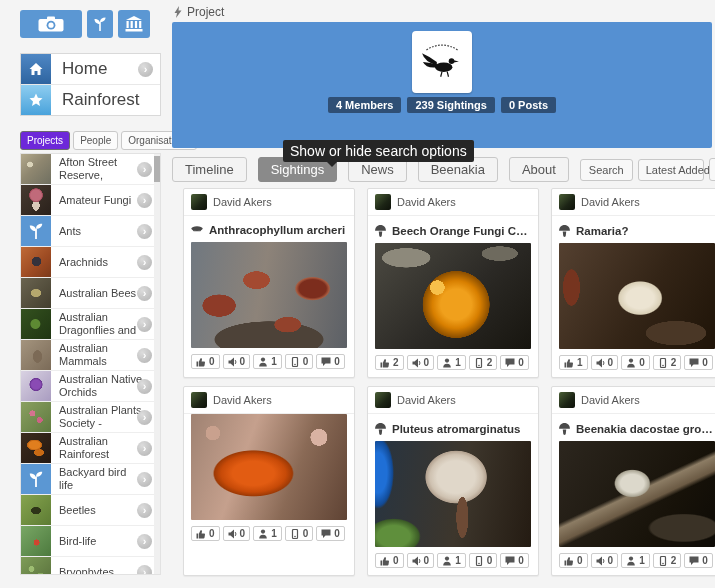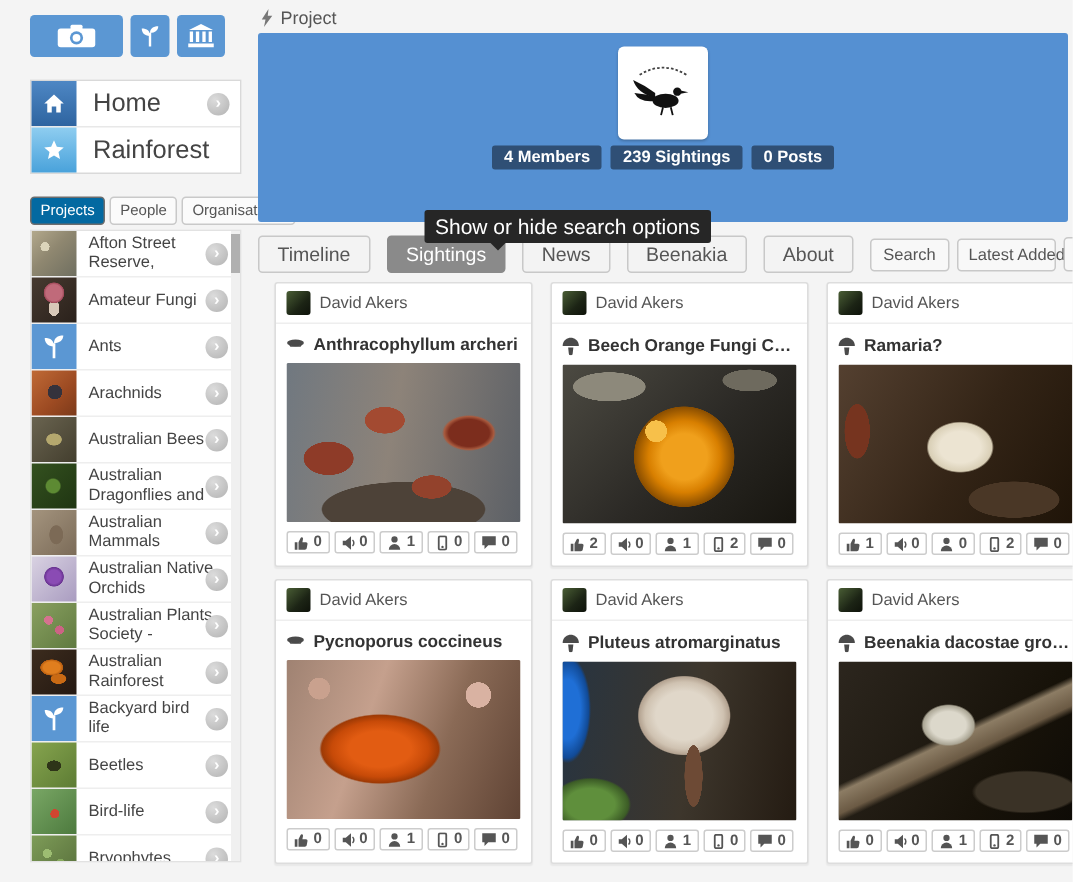--- a/index.html
+++ b/index.html
@@ -23,21 +23,21 @@
   .nav-row .chev{position:absolute;right:7px;}
 
   .chev{width:15px;height:15px;border-radius:50%;flex:none;
         background:radial-gradient(circle at 35% 30%,#dcdcdc,#b2b2b2);
         display:flex;align-items:center;justify-content:center;
         color:#fff;font-size:11px;font-weight:bold;line-height:1;}
 
   .side-tabs{margin-top:15px;display:flex;gap:3px;}
   .stab{font-size:10px;color:#555;background:#fbfbfb;border:1px solid #c9c9c9;border-radius:3px;
         padding:3px 6px;white-space:nowrap;cursor:pointer;}
-  .stab.active{background:#0369a1;color:#fff;border-color:#6d6d6d;}
+  .stab.active{background:#6d28d9;color:#fff;border-color:#6d6d6d;}
 
   .project-list{margin-top:3px;background:#fff;border:1px solid #e2e2e2;position:relative;height:420px;overflow:hidden;}
   .proj-item{height:30px;display:flex;align-items:center;border-bottom:1px solid #eee;position:relative;cursor:pointer;}
   .thumb{width:30px;height:30px;flex:none;position:relative;}
   .thumb .leaf{display:none;position:absolute;left:6px;top:6px;}
   .t-2 .leaf,.t-10 .leaf{display:block;}
   .proj-label{margin-left:8px;font-size:11px;line-height:1.15;color:#444;width:84px;}
   .proj-item .chev{position:absolute;right:8px;}
   .scroll-track{position:absolute;right:0;top:0;bottom:0;width:6px;background:#f0f0f0;}
   .scroll-thumb{position:absolute;right:0;top:2px;width:6px;height:26px;background:#b0b0b0;}
@@ -567,30 +567,20 @@
               <b>0</b>
             </span>
           </div>
         </div>
 
         <div class="card c-3">
           <div class="card-head">
             <span class="avatar"></span>
             <span class="author">David Akers</span>
           </div>
-          <div class="card-title">
-            <span class="sp-icon b-3">
-              <svg width="14" height="12" viewBox="0 0 12 12">
-                <ellipse cx="6" cy="4.6" rx="5.6" ry="2.3" fill="#4a4a4a"></ellipse>
-                <path d="M1.4 5.4 Q6 8 10.6 5.4 L9.4 7.2 H2.6 Z" fill="#4a4a4a"></path>
-              </svg>
-            </span>
-
-            <span class="t-text">Pycnoporus coccineus</span>
-          </div>
           <div class="card-img img-3"></div>
           <div class="card-stats">
             <span class="stat">
               <svg width="10" height="10" viewBox="0 0 10 10">
                 <path d="M0.5 4.5 h1.8 v5 H0.5 Z M3 9.5 h4.2 c.7 0 1.2-.5 1.3-1.1 l.5-2.8 c.1-.6-.4-1.1-1-1.1 H5.6 l.4-2.2 C6.2 1.4 5 .8 4.4 1.6 L3 4.5 Z" fill="#555"></path>
               </svg>
               <b>0</b>
             </span>
             <span class="stat">
               <svg width="9" height="10" viewBox="0 0 9 10">

